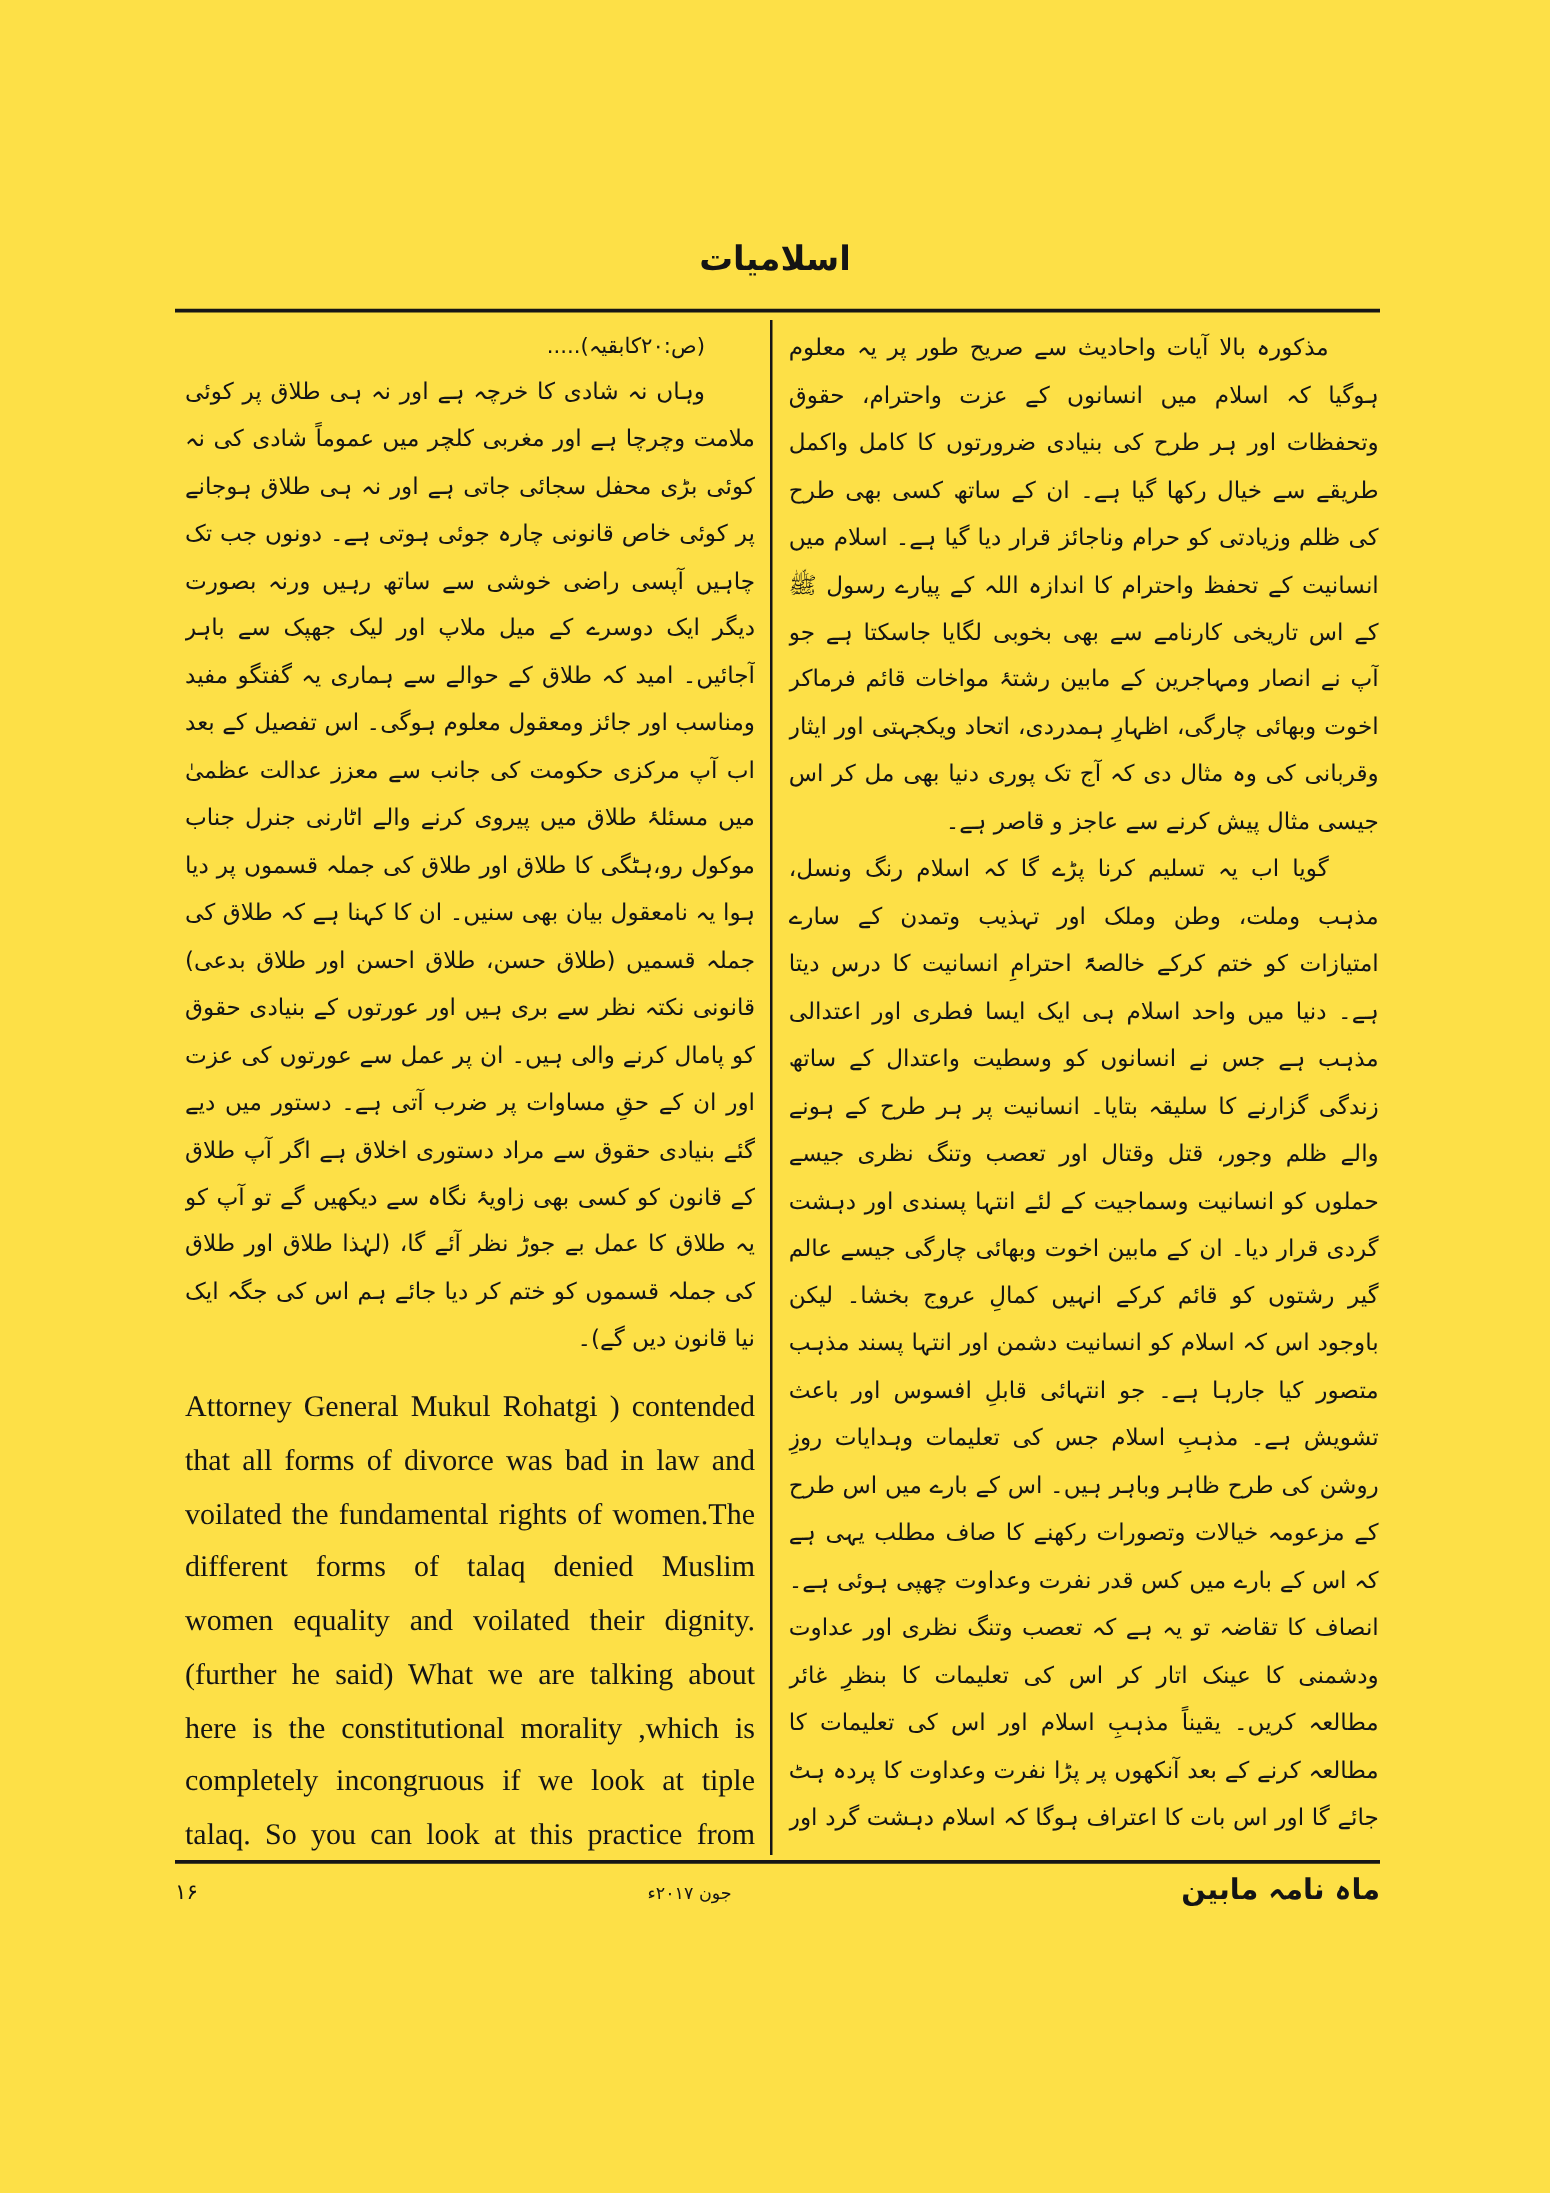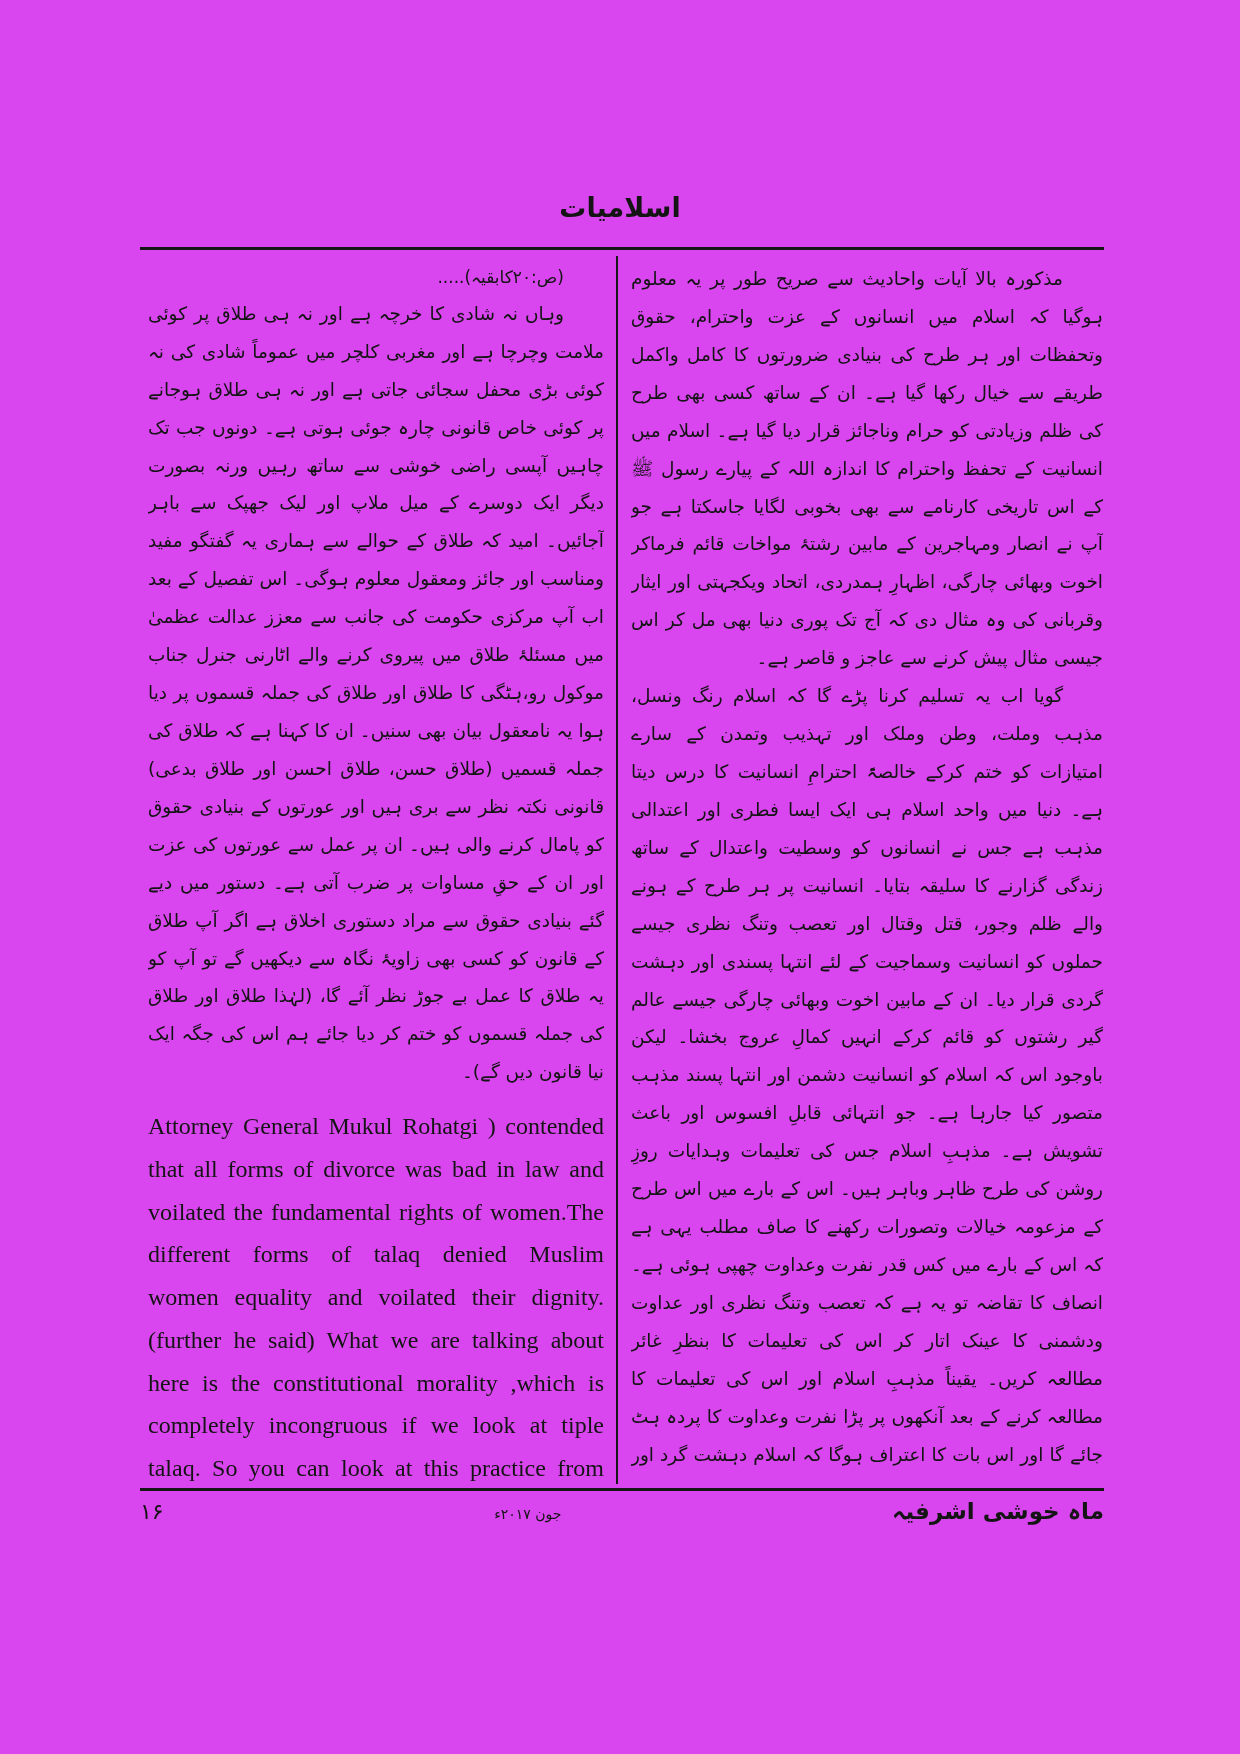--- a/index.html
+++ b/index.html
@@ -1,18 +1,18 @@
 <!DOCTYPE html>
 <html lang="ur"><head>
 <meta charset="utf-8">
 <style>
   html,body { margin:0; padding:0; background:#e8e8e8; }
   .page {
     position:relative; width:1240px; height:1754px; margin:0 auto;
-    background:#d946ef; color:#141414; overflow:hidden;
+    background:#fde047; color:#141414; overflow:hidden;
     font-family:"DejaVu Sans", sans-serif;
   }
   .header-title {
     position:absolute; top:192px; left:0; right:0;
     text-align:center; font-weight:bold; font-size:27px; letter-spacing:1px;
   }
   .header-rule {
     position:absolute; top:247px; left:140px; width:964px; height:3px; background:#161616;
   }
   .col-divider {
@@ -38,21 +38,21 @@
   }
   .footer-rule {
     position:absolute; top:1488px; left:140px; width:964px; height:3px; background:#161616;
   }
   .footer {
     position:absolute; top:1498px; left:140px; width:964px;
     display:flex; direction:rtl; justify-content:space-between; align-items:baseline;
   }
   .footer .magazine { font-size:23px; font-weight:bold; }
   .footer .date     { font-size:14px; }
-  .footer .pagenum  { font-size:22px; }
+  .footer .pagenum  { font-size:17px; }
 </style>
 </head>
 <body>
 
 <div class="page">
 
   <div class="header-title">اسلامیات</div>
 
   <div class="header-rule"></div>
 
@@ -67,18 +67,18 @@
   <div class="column left-col">
     <p class="urdu continuation">(ص:۲۰کابقیہ).....</p>
     <p class="urdu">وہاں نہ شادی کا خرچہ ہے اور نہ ہی طلاق پر کوئی ملامت وچرچا ہے اور مغربی کلچر میں عموماً شادی کی نہ کوئی بڑی محفل سجائی جاتی ہے اور نہ ہی طلاق ہوجانے پر کوئی خاص قانونی چارہ جوئی ہوتی ہے۔ دونوں جب تک چاہیں آپسی راضی خوشی سے ساتھ رہیں ورنہ بصورت دیگر ایک دوسرے کے میل ملاپ اور لیک جھپک سے باہر آجائیں۔ امید کہ طلاق کے حوالے سے ہماری یہ گفتگو مفید ومناسب اور جائز ومعقول معلوم ہوگی۔ اس تفصیل کے بعد اب آپ مرکزی حکومت کی جانب سے معزز عدالت عظمیٰ میں مسئلۂ طلاق میں پیروی کرنے والے اٹارنی جنرل جناب موکول رو،ہٹگی کا طلاق اور طلاق کی جملہ قسموں پر دیا ہوا یہ نامعقول بیان بھی سنیں۔ ان کا کہنا ہے کہ طلاق کی جملہ قسمیں (طلاق حسن، طلاق احسن اور طلاق بدعی) قانونی نکتہ نظر سے بری ہیں اور عورتوں کے بنیادی حقوق کو پامال کرنے والی ہیں۔ ان پر عمل سے عورتوں کی عزت اور ان کے حقِ مساوات پر ضرب آتی ہے۔ دستور میں دیے گئے بنیادی حقوق سے مراد دستوری اخلاق ہے اگر آپ طلاق کے قانون کو کسی بھی زاویۂ نگاہ سے دیکھیں گے تو آپ کو یہ طلاق کا عمل بے جوڑ نظر آئے گا، (لہٰذا طلاق اور طلاق کی جملہ قسموں کو ختم کر دیا جائے ہم اس کی جگہ ایک نیا قانون دیں گے)۔</p>
     <p class="english-block">Attorney General Mukul Rohatgi ) contended that all forms of divorce was bad in law and voilated the fundamental rights of women.The different forms of talaq denied Muslim women equality and voilated their dignity. (further he said) What we are talking about here is the constitutional morality ,which is completely incongruous if we look at tiple talaq. So you can look at this practice from any prism but will reach the same conclusion –</p>
 
   </div>
 
   <div class="footer-rule"></div>
 
   <div class="footer">
-    <span class="magazine">ماہ خوشی اشرفیہ</span>
+    <span class="magazine">ماہ نامہ مابین</span>
     <span class="date">جون ۲۰۱۷ء</span>
     <span class="pagenum">۱۶</span>
   </div>
 
 </div>
 
 </body></html>

